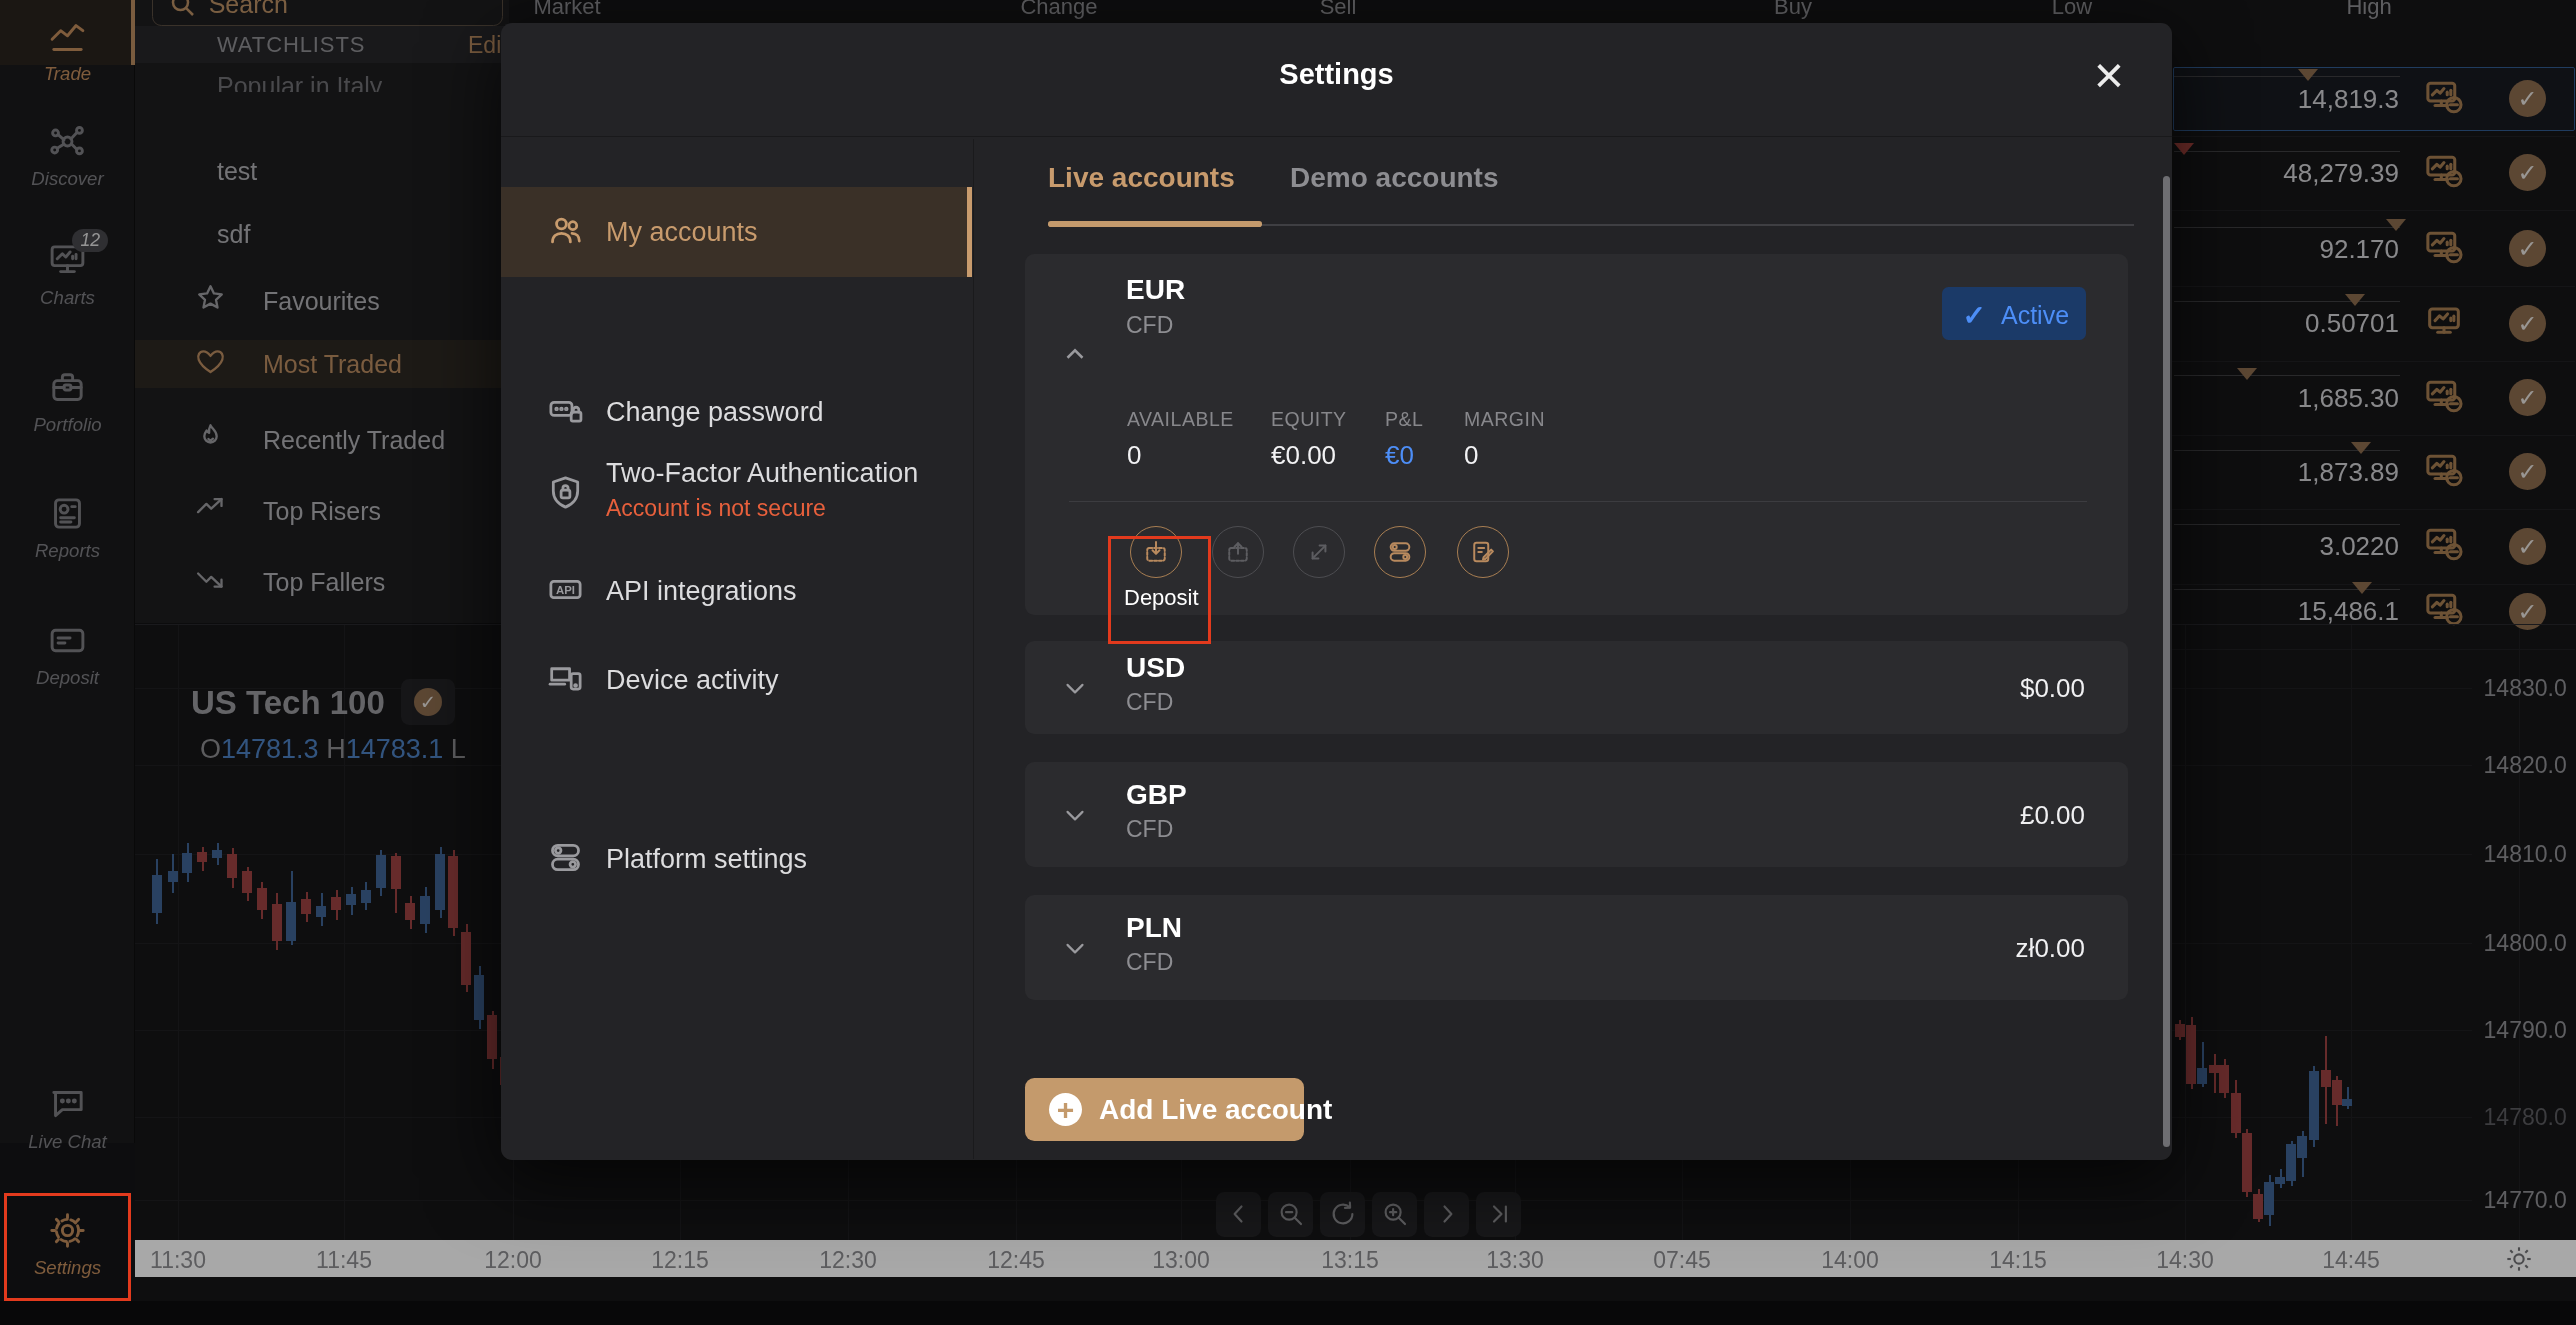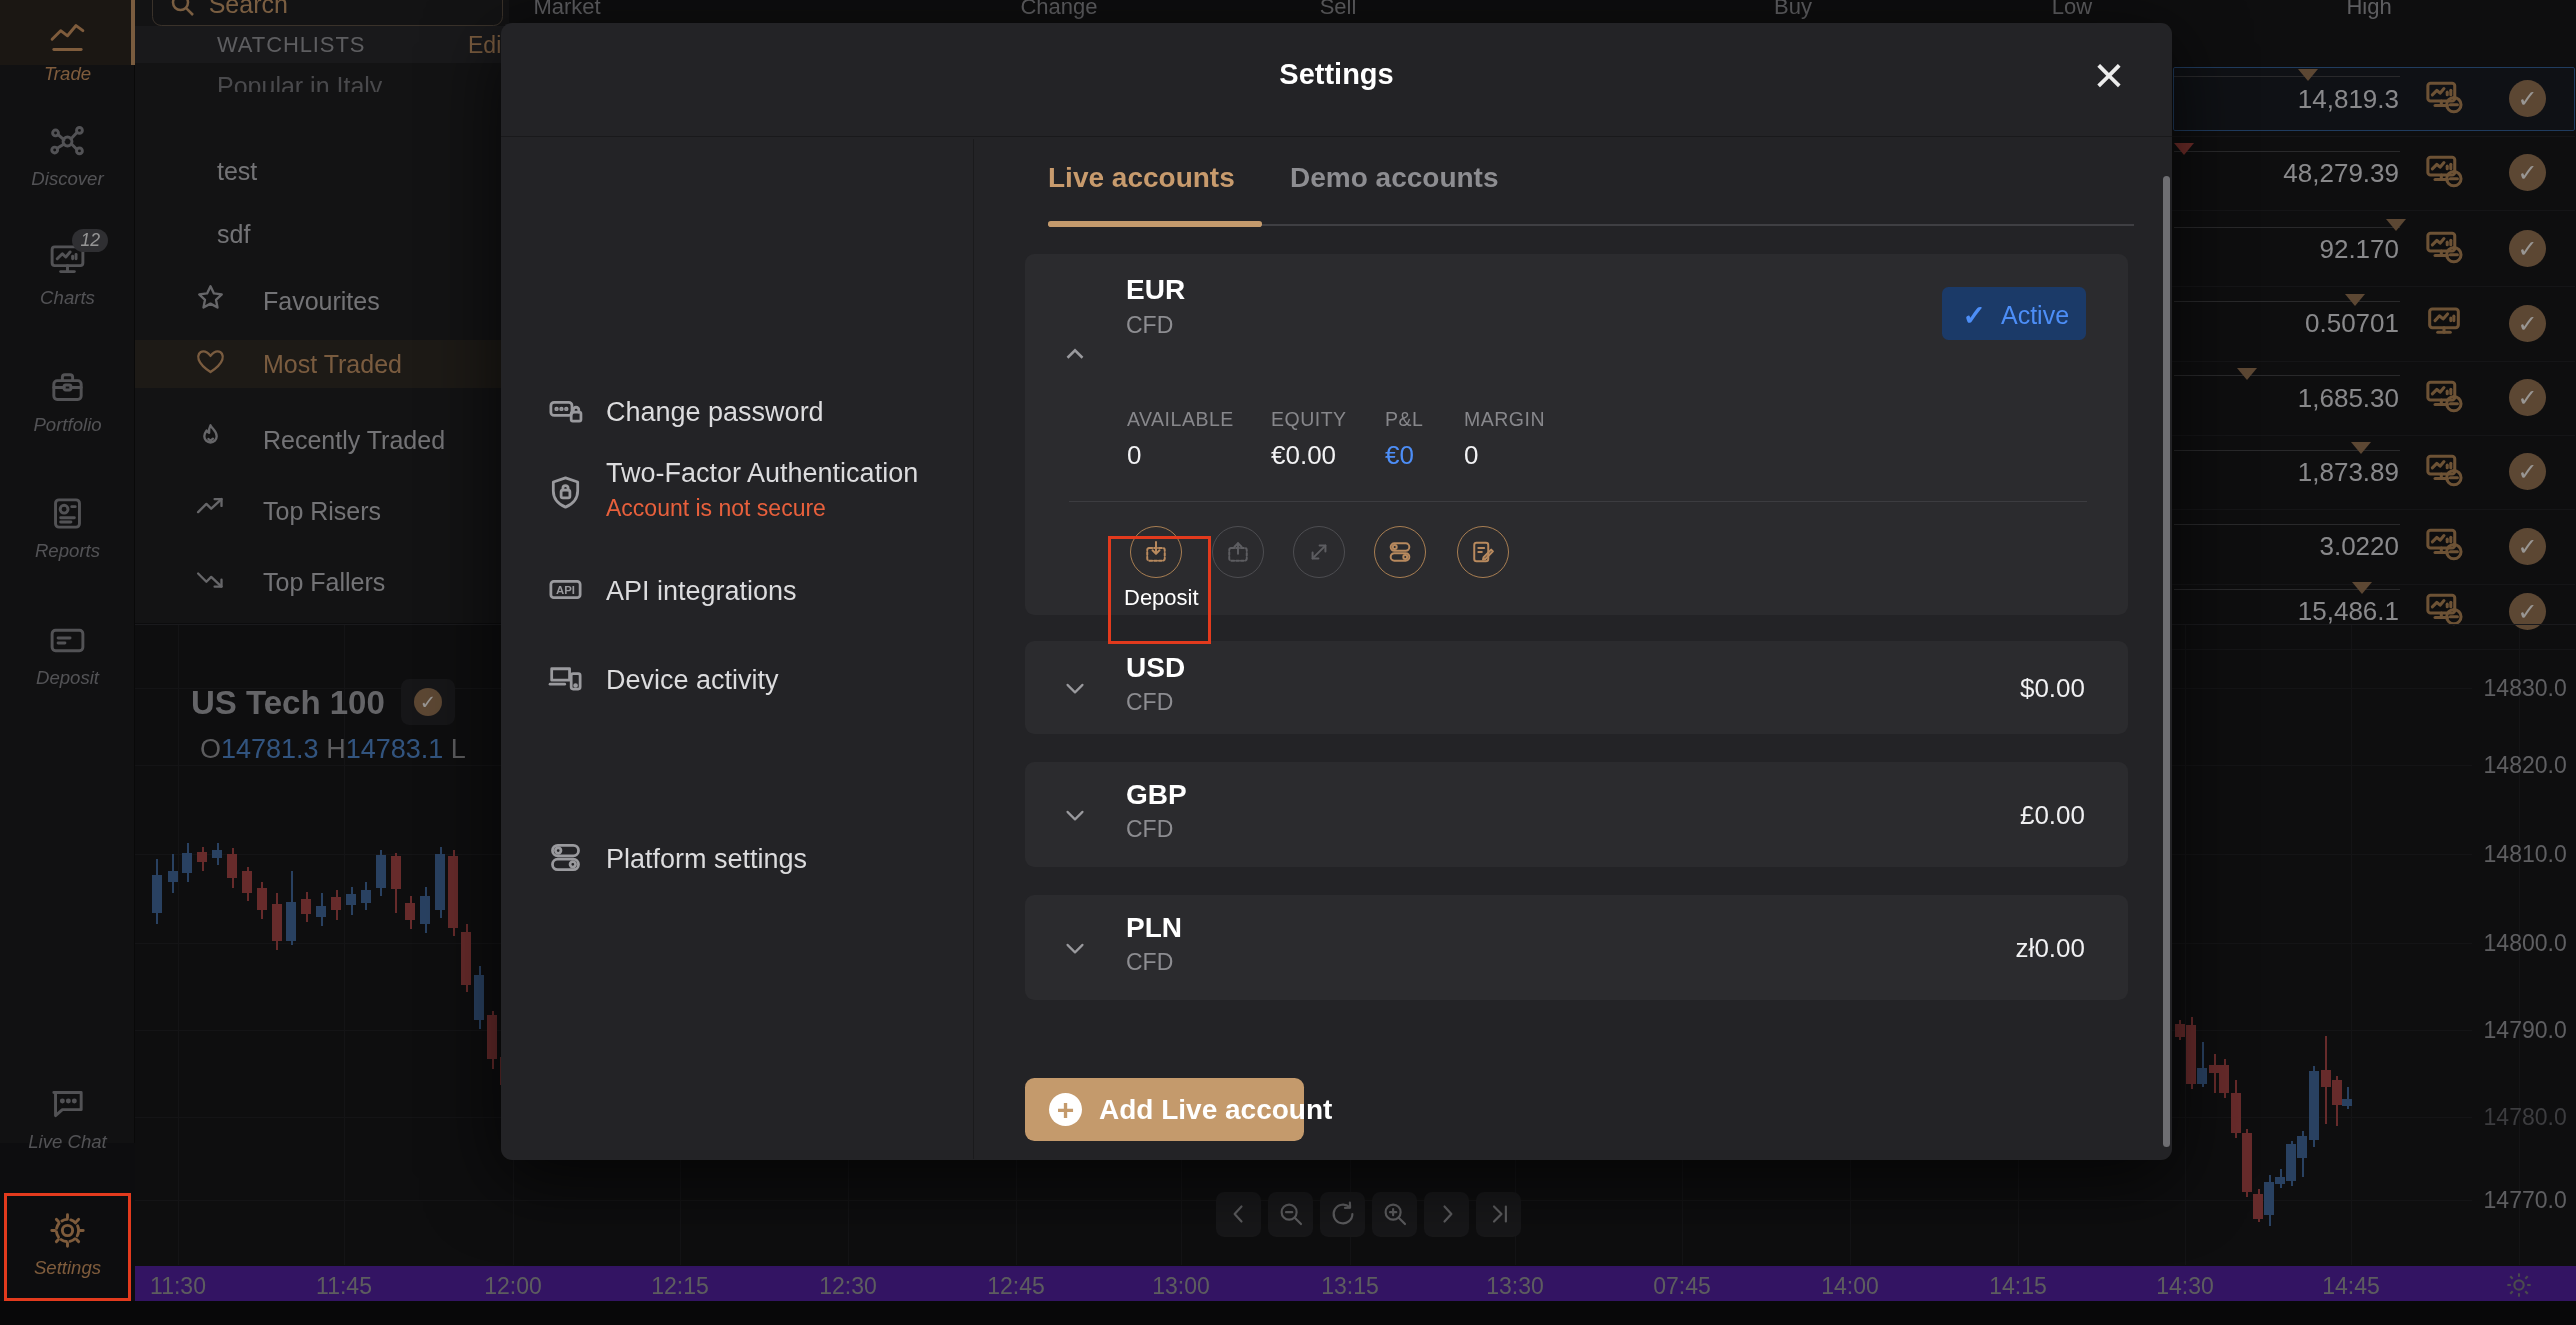--- a/index.html
+++ b/index.html
@@ -30,21 +30,21 @@
   .gridh{position:absolute;left:0;width:2337px;height:0.9px;background:#1c1c1f;}
   .candle-wick{position:absolute;width:1.9px;}
   .candle-body{position:absolute;width:10.2px;}
   .up{background:#3c6292;} .down{background:#9c4040;}
   .axis-price{position:absolute;right:9.3px;color:#8e8e92;font-size:23px;transform:translateY(-50%);}
   #symbol-title{position:absolute;left:191px;top:684px;color:#97979b;font-size:33px;font-weight:bold;}
   #symbol-check-wrap{position:absolute;left:401px;top:679px;width:54px;height:46px;background:#202023;border-radius:8.4px;}
   .check-circle{border-radius:50%;background:#8a6a4c;color:#e8e4df;text-align:center;}
   #ohlc{position:absolute;left:200px;top:734px;font-size:27px;color:#8a8a8e;}
   #ohlc b{font-weight:normal;color:#4a7fc1;}
-  #timebar{position:absolute;left:135px;top:1266px;width:2441px;height:37px;background:#4c1d95;}
+  #timebar{position:absolute;left:135px;top:1240px;width:2441px;height:37px;background:#ffffff;}
   .time-lbl{position:absolute;top:7.4px;color:#8c8c90;font-size:23px;transform:translateX(-50%);}
   #market-table{position:absolute;left:509px;top:0;width:2067px;height:624px;background:#131315;}
   .th{position:absolute;top:-5.6px;color:#8e8e92;font-size:22px;transform:translateX(-50%);}
   .trow-line{position:absolute;height:0.9px;background:#3c3c40;}
   .tval{position:absolute;color:#cfcfd3;font-size:26px;transform:translate(-100%,-50%);}
   .tri{position:absolute;width:0;height:0;border-left:10.2px solid transparent;border-right:10.2px solid transparent;border-top:12px solid #8a6a4c;}
   .tri.red{border-top-color:#a8423c;}
   .row-sep{position:absolute;left:1663px;width:403px;height:0.9px;background:#1e1e21;}
   #sel-row{position:absolute;left:1664px;top:67px;width:402px;height:64px;border:1.9px solid #2f5a8f;background:rgba(45,90,150,0.07);border-radius:1.9px;}
   .t-icon{position:absolute;color:#a57c4f;transform:translate(-50%,-50%);}
@@ -538,20 +538,29 @@
   <div class="abs" style="left:0;top:1301px;width:2576px;height:24px;background:#0a0a0b;"></div>
 
   <div id="overlay"></div>
 
   <div id="modal">
     <div id="modal-header">
       <div id="modal-title">Settings</div>
       <div id="modal-close">×</div>
     </div>
     <div id="modal-nav">
+        <div class="nav-item active" style="top: 48px; height: 90px;">
+          <span class="ic"><svg width="39" height="39" viewBox="0 0 24 24" fill="none" stroke="currentColor" stroke-width="1.7" stroke-linecap="round" stroke-linejoin="round">
+              <circle cx="9.5" cy="8" r="3"></circle>
+              <path d="M4 19c0-3.2 2.3-5.3 5.5-5.3S15 15.8 15 19"></path>
+              <circle cx="16.5" cy="9" r="2.4"></circle>
+              <path d="M16 13.7c2.8 0 4.5 1.9 4.5 4.8"></path>
+            </svg></span>
+          <span class="lbl">My accounts</span>
+        </div>
         <div class="nav-item" style="top: 228px; height: 89px;">
           <span class="ic"><svg width="39" height="39" viewBox="0 0 24 24" fill="none" stroke="currentColor" stroke-width="1.7" stroke-linecap="round" stroke-linejoin="round">
               <rect x="3" y="7" width="13" height="8" rx="2"></rect>
               <circle cx="6.5" cy="11" r="0.5" fill="currentColor"></circle>
               <circle cx="9.5" cy="11" r="0.5" fill="currentColor"></circle>
               <circle cx="12.5" cy="11" r="0.5" fill="currentColor"></circle>
               <rect x="15.5" y="13" width="6" height="5.5" rx="1"></rect>
               <path d="M16.8 13v-1.3a1.7 1.7 0 0 1 3.4 0V13"></path>
             </svg></span>
           <span class="lbl">Change password</span>

